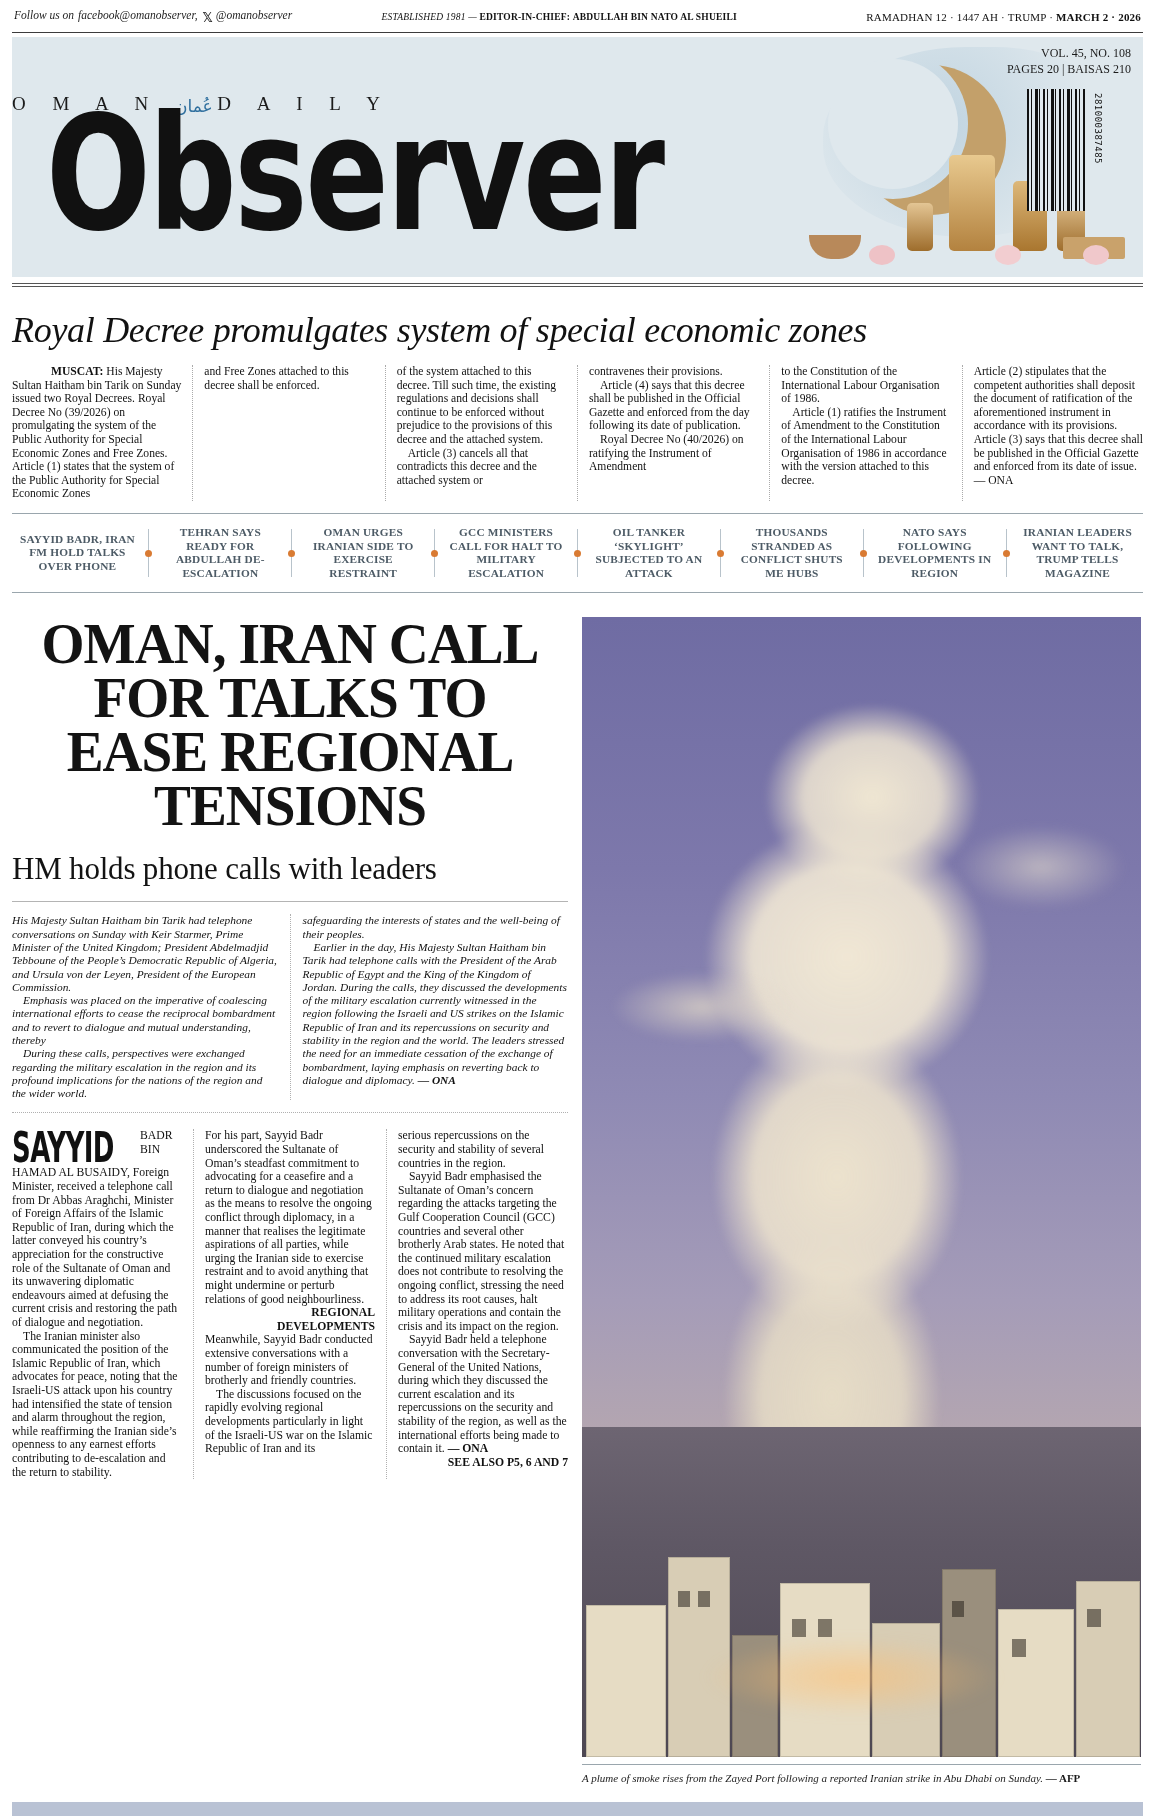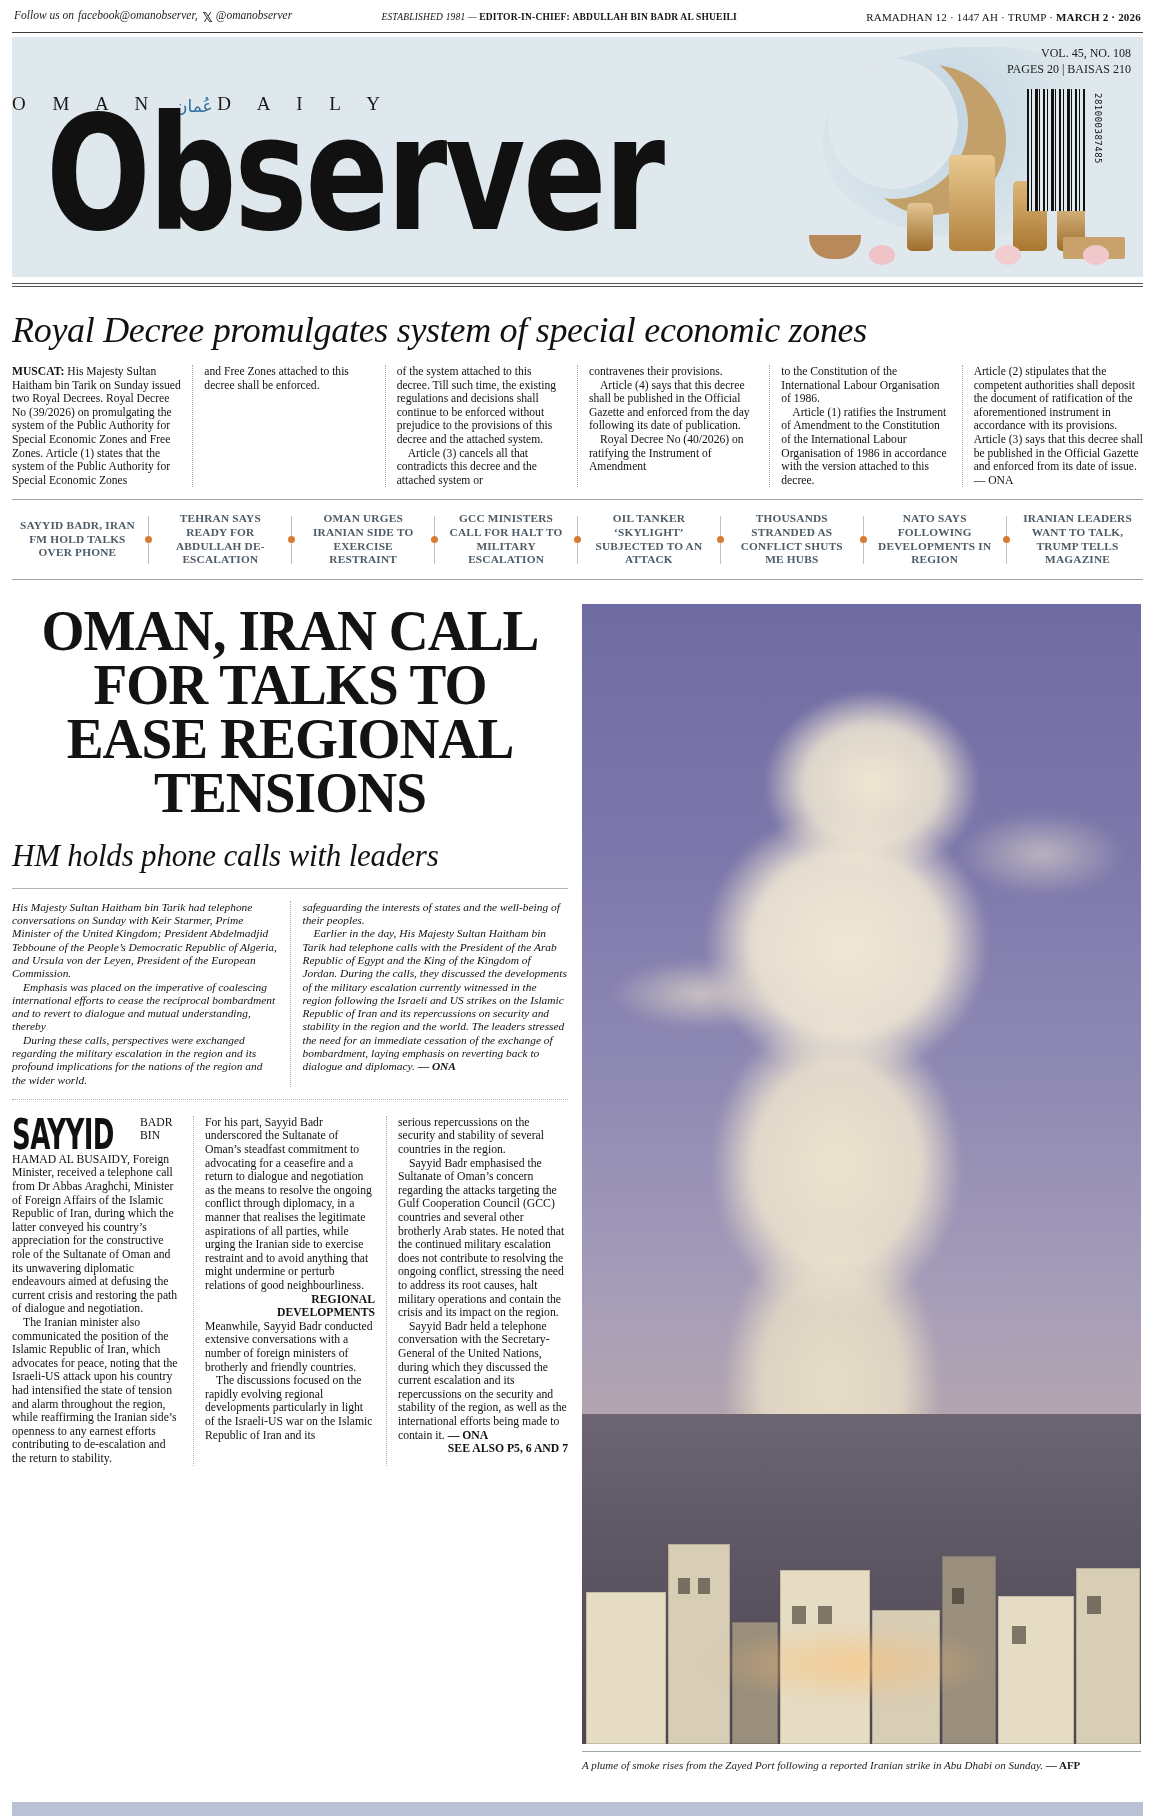--- a/index.html
+++ b/index.html
@@ -50,41 +50,41 @@
   
   .decree-head{margin:22px 12px 14px 12px;font-style:italic;font-size:36px;line-height:42px;letter-spacing:-.3px;color:#111;}
 
   
   .decree-cols{display:flex;margin:0 12px;border-top:0;}
   .dcol{flex:1;padding:0 11px;font-size:11.6px;line-height:13.6px;text-align:left;border-right:1px dotted #aaa;}
   .dcol:first-child{padding-left:0;}
   .dcol:last-child{border-right:none;padding-right:0;}
   .dcol p{margin:0;text-indent:11px;}
   .dcol p.first{text-indent:0;}
-  .dcol b{font-weight:bold;}
+  .dcol b{font-weight:bold;margin-left:39px;}
 
   .rule-thin{margin:12px 12px 0 12px;border-top:1px solid #9aa6ad;}
 
   
   .ticker{display:flex;margin:12px 12px 0 12px;align-items:stretch;}
   .tick{flex:1;text-align:center;font-size:11.3px;line-height:13.6px;font-weight:bold;color:#4d5b66;
         letter-spacing:.2px;padding:0 6px;display:flex;align-items:center;justify-content:center;}
   .tsep{width:12px;display:flex;align-items:center;justify-content:center;position:relative;}
   .tsep .bar{width:1px;height:48px;background:#b8c3cb;}
   .tsep .dot{position:absolute;width:7px;height:7px;border-radius:50%;background:#d97b33;}
   .rule-under-ticker{margin:12px 12px 0 12px;border-top:1px solid #9aa6ad;}
 
   
   .main{display:flex;margin:0 12px;}
   .left-col{width:570px;padding-right:14px;box-sizing:border-box;}
   .right-col{width:559px;box-sizing:border-box;position:relative;}
 
   .main-head{margin:24px 0 0 0;text-align:center;font-weight:bold;font-size:57px;line-height:54px;letter-spacing:-1px;
              font-family:"Liberation Serif",serif;transform:scaleX(.97);color:#131313;}
-  .main-sub{margin:18px 0 0 0;font-style:italic;font-size:31px;line-height:36px;color:#131313;letter-spacing:-.2px;}
+  .main-sub{margin:18px 0 0 0;font-size:31px;line-height:36px;color:#131313;letter-spacing:-.2px;}
   .rule-sub{margin:14px 0 0 0;border-top:1px solid #b4b4b4;}
 
   .lead-cols{display:flex;margin-top:12px;}
   .lcol{flex:1;font-style:italic;font-size:11.4px;line-height:13.3px;padding-right:12px;border-right:1px dotted #b0b0b0;}
   .lcol:last-child{border-right:none;padding-right:0;padding-left:12px;}
   .lcol p{margin:0;text-indent:11px;}
   .lcol p.first{text-indent:0;}
   .rule-lead{margin:12px 0 0 0;border-top:1px dotted #b0b0b0;}
 
   
@@ -134,21 +134,21 @@
   <div class="topbar">
     <div class="topbar-left">
       <span>Follow us on</span>
       <span class="fb">facebook@omanobserver,</span>
       <span class="x-logo">𝕏</span>
       <span class="fb">@omanobserver</span>
     </div>
     <div class="topbar-center">
       <span class="est">ESTABLISHED 1981 —</span>
       <b>EDITOR-IN-CHIEF:</b>
-      <b>ABDULLAH BIN BADR AL SHUEILI</b>
+      <b>ABDULLAH BIN NATO AL SHUEILI</b>
     </div>
     <div class="topbar-right">
       <span>RAMADHAN 12 · 1447 AH ·</span>
       <span>TRUMP ·</span>
       <span class="strong">MARCH 2 · 2026</span>
     </div>
   </div>
   <div class="rule-top"></div>
 
   <div class="masthead">

